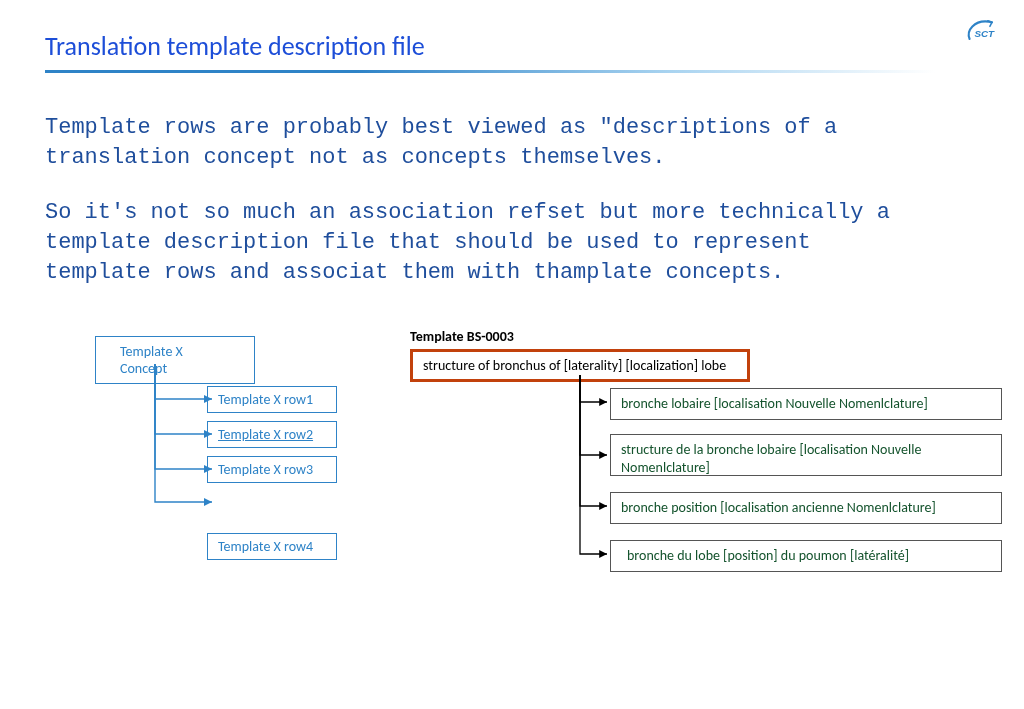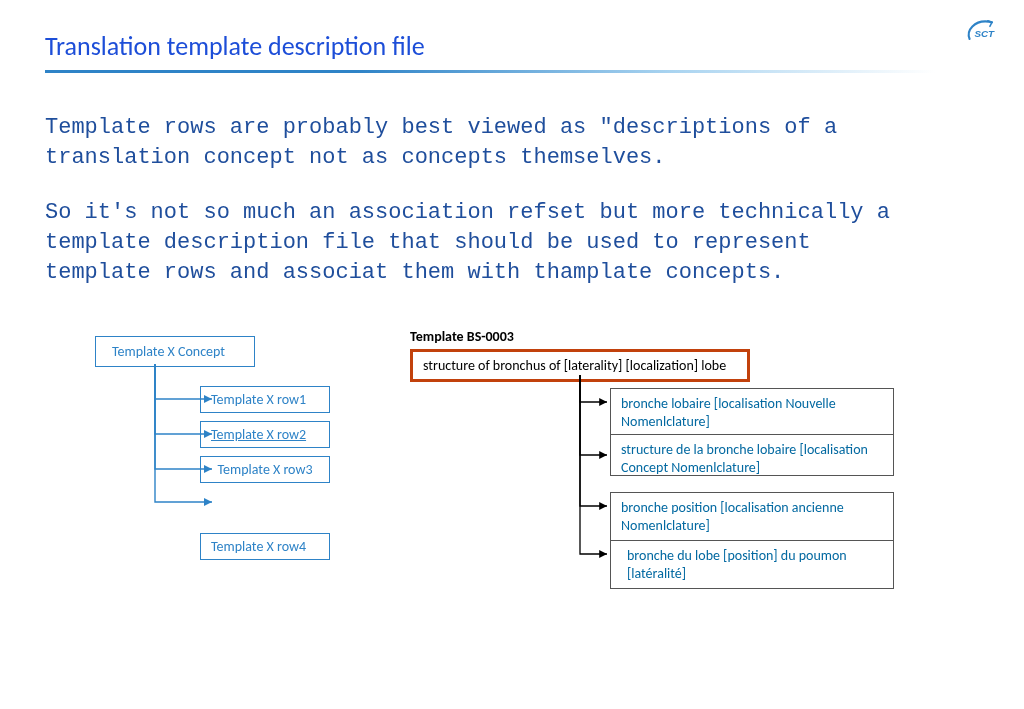--- a/index.html
+++ b/index.html
@@ -54,36 +54,36 @@
   }
   
   .dl {
     position: absolute;
     left: 0; top: 8px;
     width: 320px;
   }
   .dl .concept {
     border: 1px solid #2e83c7;
     color: #2e83c7;
-    padding: 6px 16px;
+    padding: 6px 24px;
     font-size: 14px;
     width: 160px;
   }
   .dl .row {
     border: 1px solid #2e83c7;
     color: #2e83c7;
     padding: 4px 10px;
     font-size: 14px;
     width: 130px;
     position: absolute;
-    left: 105px;
+    left: 112px;
   }
   .dl .r1 { top: 50px; }
   .dl .r2 { top: 85px; text-decoration: underline; }
-  .dl .r3 { top: 120px; text-align: center; }
+  .dl .r3 { top: 120px; }
   .dl .r4 { top: 153px; margin-top: 44px; }
   .dl svg {
     position: absolute;
     left: 0; top: 0;
     width: 320px; height: 200px;
     pointer-events: none;
   }
   
   .dr {
     position: absolute;
@@ -100,24 +100,24 @@
   .dr .root {
     border: 3px solid #c2410c;
     color: #000;
     padding: 5px 10px;
     font-size: 14px;
     width: 340px;
     background: #fff;
   }
   .dr .child {
     border: 1px solid #555;
-    color: #0369a1;
+    color: #14532d;
     padding: 6px 10px;
     font-size: 14px;
-    width: 284px;
+    width: 392px;
     position: absolute;
     left: 200px;
     background: #fff;
     line-height: 1.25;
   }
   .dr .c1 { top: 60px; }
   .dr .c2 { top: 106px; height: 42px; }
   .dr .c3 { top: 164px; }
   .dr .c4 { top: 212px; padding-left: 16px; }
   .dr svg {
@@ -166,21 +166,21 @@
         <path d="M 60 28 L 60 98  L 117 98" fill="none" stroke="#2e83c7" stroke-width="1.4" marker-end="url(#arrB)"></path>
         <path d="M 60 28 L 60 133 L 117 133" fill="none" stroke="#2e83c7" stroke-width="1.4" marker-end="url(#arrB)"></path>
         <path d="M 60 28 L 60 166 L 117 166" fill="none" stroke="#2e83c7" stroke-width="1.4" marker-end="url(#arrB)"></path>
       </svg>
     </div>
 
     <div class="dr">
       <div class="hdr">Template BS-0003</div>
       <div class="root">structure of bronchus of [laterality] [localization] lobe</div>
       <div class="child c1">bronche lobaire [localisation Nouvelle Nomenlclature]</div>
-      <div class="child c2">structure de la bronche lobaire [localisation Concept Nomenlclature]</div>
+      <div class="child c2">structure de la bronche lobaire [localisation Nouvelle Nomenlclature]</div>
       <div class="child c3">bronche position [localisation ancienne Nomenlclature]</div>
       <div class="child c4">bronche du lobe [position] du poumon [latéralité]</div>
       <svg>
         <defs>
           <marker id="arrK" markerWidth="7" markerHeight="7" refX="6" refY="3" orient="auto">
             <path d="M0,0 L6,3 L0,6 Z" fill="#000"></path>
           </marker>
         </defs>
         <path d="M 170 47 L 170 74  L 197 74" fill="none" stroke="#000" stroke-width="1.3" marker-end="url(#arrK)"></path>
         <path d="M 170 47 L 170 127 L 197 127" fill="none" stroke="#000" stroke-width="1.3" marker-end="url(#arrK)"></path>

